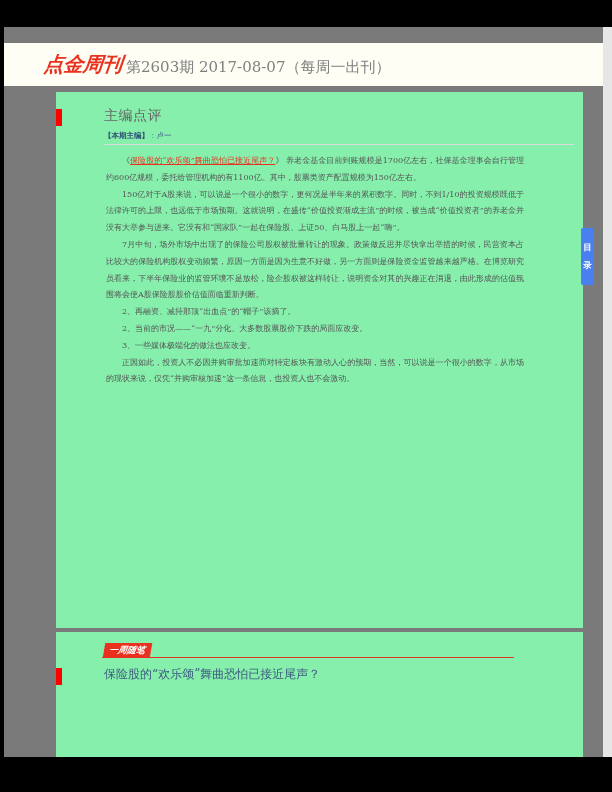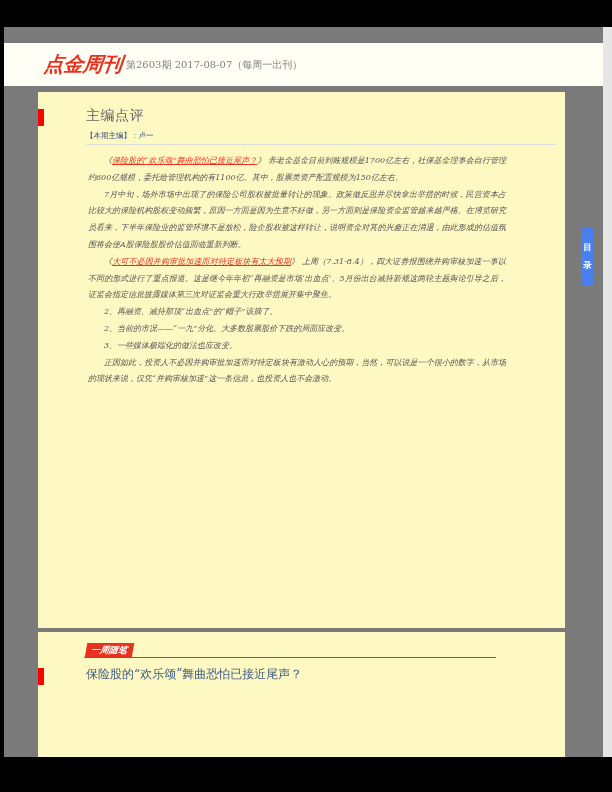--- a/index.html
+++ b/index.html
@@ -10,34 +10,34 @@
   .right-strip { position: absolute; left: 603px; top: 27px; width: 9px; height: 730px; background: #e6e6e6; }
 
   .topbar { position: absolute; left: 4px; top: 0; width: 599px; height: 16px; background: #3d3d3d; margin-top: 20px; }
   .topbar .tagline { position: absolute; left: 16px; top: 3px; font-size: 7.5px; color: #a9a9a9; line-height: 10px; }
   .topbar .archive { position: absolute; right: 14px; top: 3px; display: flex; align-items: center; gap: 3px; font-size: 7.5px; color: #a9a9a9; line-height: 10px; cursor: pointer; flex-direction: column; }
   .cal-icon { width: 8px; height: 8px; background: #fff; border-top: 2px solid #3c8be8; position: relative; }
   .cal-icon::after { content: ""; position: absolute; left: 1px; bottom: 1px; width: 3px; height: 2px; background: #e03a2f; }
 
   .banner { position: absolute; left: 0; top: 16px; width: 599px; height: 43px; background: #fefef4; }
   .banner .logo { position: absolute; left: 40px; top: 8px; font-family: "DejaVu Sans", "Liberation Sans", sans-serif; font-weight: bold; font-style: italic; font-size: 20px; color: #e8321f; letter-spacing: -0.5px; transform: skewX(-6deg); }
-  .banner .issue { position: absolute; left: 122px; top: 15px; font-size: 10px; color: #808080; }
+  .banner .issue { position: absolute; left: 122px; top: 15px; font-size: 15px; color: #808080; }
 
-  .card { position: absolute; left: 34px; width: 527px; background: #fef9c3; }
+  .card { position: absolute; left: 52px; width: 527px; background: #86efac; }
   .card1 { top: 65px; height: 536px; }
   .card2 { top: 605px; height: 126px; border-bottom: 1px solid #555; }
   .marker { position: absolute; left: 0; width: 6px; height: 17px; background: #ff0000; }
 
   .sec-title { position: absolute; left: 48px; top: 15px; font-size: 14px; color: #666; letter-spacing: 0.5px; }
   .editor-line { position: absolute; left: 48px; top: 39px; font-size: 7.5px; color: #4a6a8c; }
-  .editor-line b { color: #2e5079; font-weight: normal; }
+  .editor-line b { color: #2e5079; font-weight: bold; }
   .divider { position: absolute; left: 48px; top: 52px; width: 470px; height: 1px; background: #dcdcdc; }
 
   .article { position: absolute; left: 50px; top: 61px; width: 418px; font-size: 8px; line-height: 16.8px; color: #555; text-align: justify; }
-  .article p { text-indent: 2em; font-style: italic; }
+  .article p { text-indent: 2em; }
   .article a { color: #e8321f; text-decoration: underline; cursor: pointer; }
   .article .bracket { color: #555; }
 
   .col-tag { position: absolute; left: 48px; top: 11px; height: 15px; padding: 0 6px 0 5px; background: #e8321f; color: #fff; font-family: "DejaVu Sans", "Liberation Sans", sans-serif; font-weight: bold; font-style: italic; font-size: 9px; line-height: 15px; transform: skewX(-10deg); }
   .col-rule { position: absolute; left: 46px; top: 25px; width: 412px; height: 1px; background: #e8321f; }
   .col-headline { position: absolute; left: 48px; top: 34px; font-size: 12px; color: #3d5a80; cursor: pointer; }
 
   .toc-tab { position: absolute; left: 581px; top: 228px; width: 13px; height: 57px; background: #4a7ff0; border-radius: 2px 0 0 2px; color: #fff; font-family: "DejaVu Sans", "Liberation Sans", sans-serif; font-size: 8.5px; font-weight: bold; display: flex; flex-direction: column; align-items: center; justify-content: center; gap: 6px; cursor: pointer; }
 </style>
 </head>
@@ -61,22 +61,22 @@
   <div class="card card1">
     <div class="marker" style="top:17px;"></div>
     <div class="sec-title">主编点评</div>
     <div class="editor-line">
       <b>【本期主编】</b><span>：</span><span>卢一</span>
     </div>
     <div class="divider"></div>
 
     <div class="article">
       <p><span class="bracket">《</span><a>保险股的“欢乐颂”舞曲恐怕已接近尾声？</a><span class="bracket">》</span> <span>养老金基金目前到账规模是1700亿左右，社保基金理事会自行管理约600亿规模，委托给管理机构的有1100亿。其中，股票类资产配置规模为150亿左右。</span></p>
+      <p>150亿对于A股来说，可以说是一个很小的数字，更何况是半年来的累积数字。同时，不到1/10的投资规模既低于法律许可的上限，也远低于市场预期。这就说明，在盛传“价值投资渐成主流”的时候，被当成“价值投资者”的养老金并没有大举参与进来。它没有和“国家队”一起在保险股、上证50、白马股上一起“嗨”。</p>
       <p>7月中旬，场外市场中出现了的保险公司股权被批量转让的现象。政策做反思并尽快拿出举措的时候，民营资本占比较大的保险机构股权变动频繁，原因一方面是因为生意不好做，另一方面则是保险资金监管越来越严格。在博览研究员看来，下半年保险业的监管环境不是放松，险企股权被这样转让，说明资金对其的兴趣正在消退，由此形成的估值氛围将会使A股保险股股价估值面临重新判断。</p>
-      <p><span class="bracket">《</span><a>大可不必因并购审批加速而对特定板块有太大预期</a><span class="bracket">》</span> <span>上周（7.31-8.4），四大证券报围绕并购审核加速一事以不同的形式进行了重点报道。这是继今年年初“再融资是市场‘出血点’、5月份出台减持新规这两轮主题舆论引导之后，证监会指定信息披露媒体第三次对证监会重大行政举措展开集中聚焦。</span></p>
       <p>2、再融资、减持那顶“出血点”的“帽子”该摘了。</p>
       <p>2、当前的市况——“一九”分化、大多数股票股价下跌的局面应改变。</p>
       <p>3、一些媒体极端化的做法也应改变。</p>
       <p>正因如此，投资人不必因并购审批加速而对特定板块有激动人心的预期，当然，可以说是一个很小的数字，从市场的现状来说，仅凭“并购审核加速”这一条信息，也投资人也不会激动。</p>
     </div>
   </div>
 
   <div class="card card2">
     <div class="col-tag">一周随笔</div>
     <div class="col-rule"></div>

